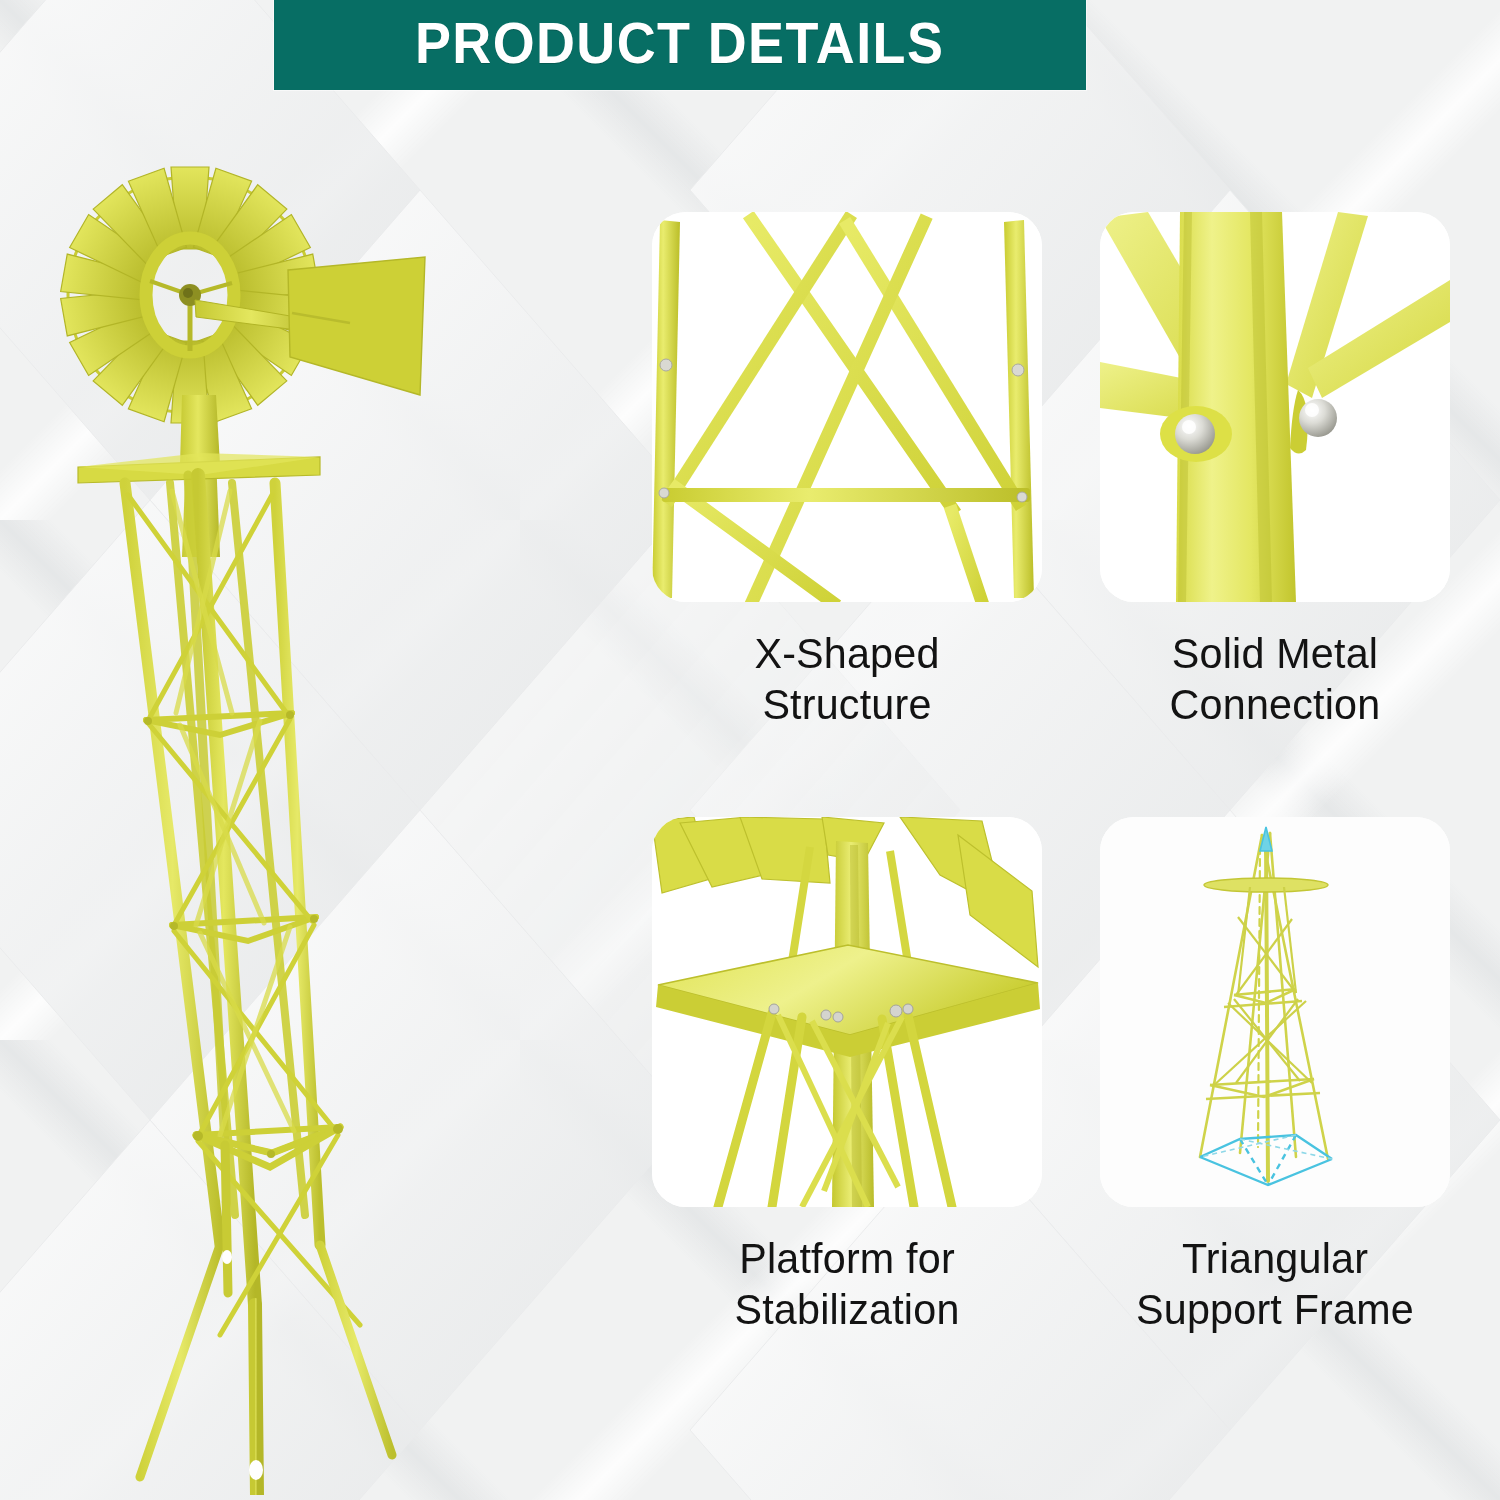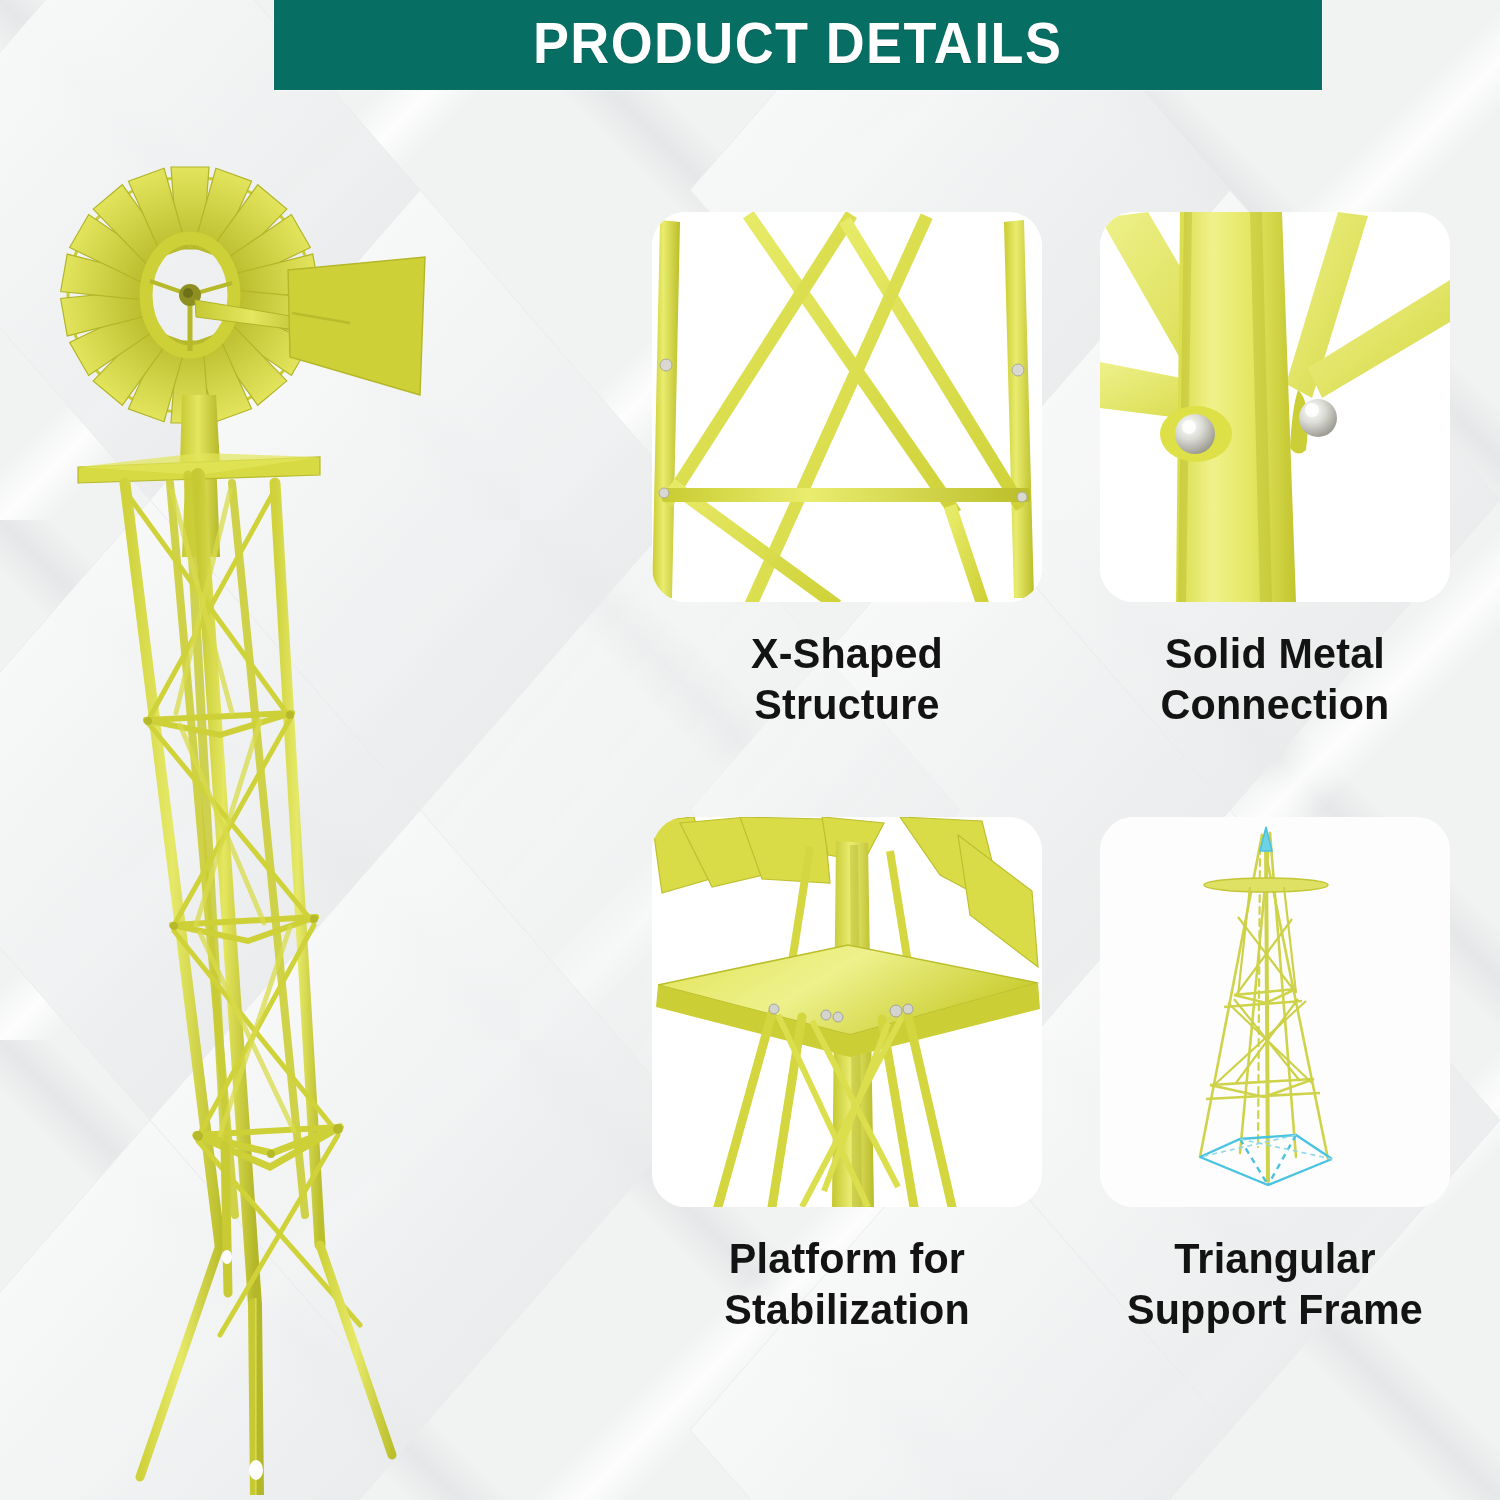--- a/index.html
+++ b/index.html
@@ -14,21 +14,21 @@
     position:absolute;inset:0;
     background:
       linear-gradient(135deg, rgba(255,255,255,0) 45%, rgba(255,255,255,.85) 50%, rgba(255,255,255,0) 55%),
       linear-gradient(45deg, rgba(228,230,231,0) 45%, rgba(228,230,231,.9) 50%, rgba(228,230,231,0) 55%),
       #f1f2f2;
     background-size: 520px 520px, 520px 520px, 100% 100%;
   }
   #bg-diamonds{position:absolute;inset:0;}
   
   #banner{
-    position:absolute;left:274px;top:0;width:1048px;height:90px;
+    position:absolute;left:274px;top:0;width:812px;height:90px;
     background:#076e64;
     display:flex;align-items:center;justify-content:center;
     box-shadow:0 0 0 1px rgba(255,255,255,.55);
     z-index:5;
   }
   #banner-title{
     color:#ffffff;
     font-family:"Liberation Sans", sans-serif;
     font-weight:700;
     font-size:58px;
@@ -40,21 +40,20 @@
     white-space:nowrap;
   }
   
   #hero{position:absolute;left:20px;top:95px;width:600px;height:1400px;}
   #grid{
     position:absolute;left:652px;top:212px;width:800px;height:1160px;
     display:grid;
     grid-template-columns:390px 350px;
     grid-template-rows:390px 215px 390px 215px;
     column-gap:58px;
-    font-weight:bold;
   }
   .detail-card{
     background:#ffffff;
     border-radius:34px;
     overflow:hidden;
     position:relative;
   }
   .caption{
     text-align:center;
     color:#131313;

